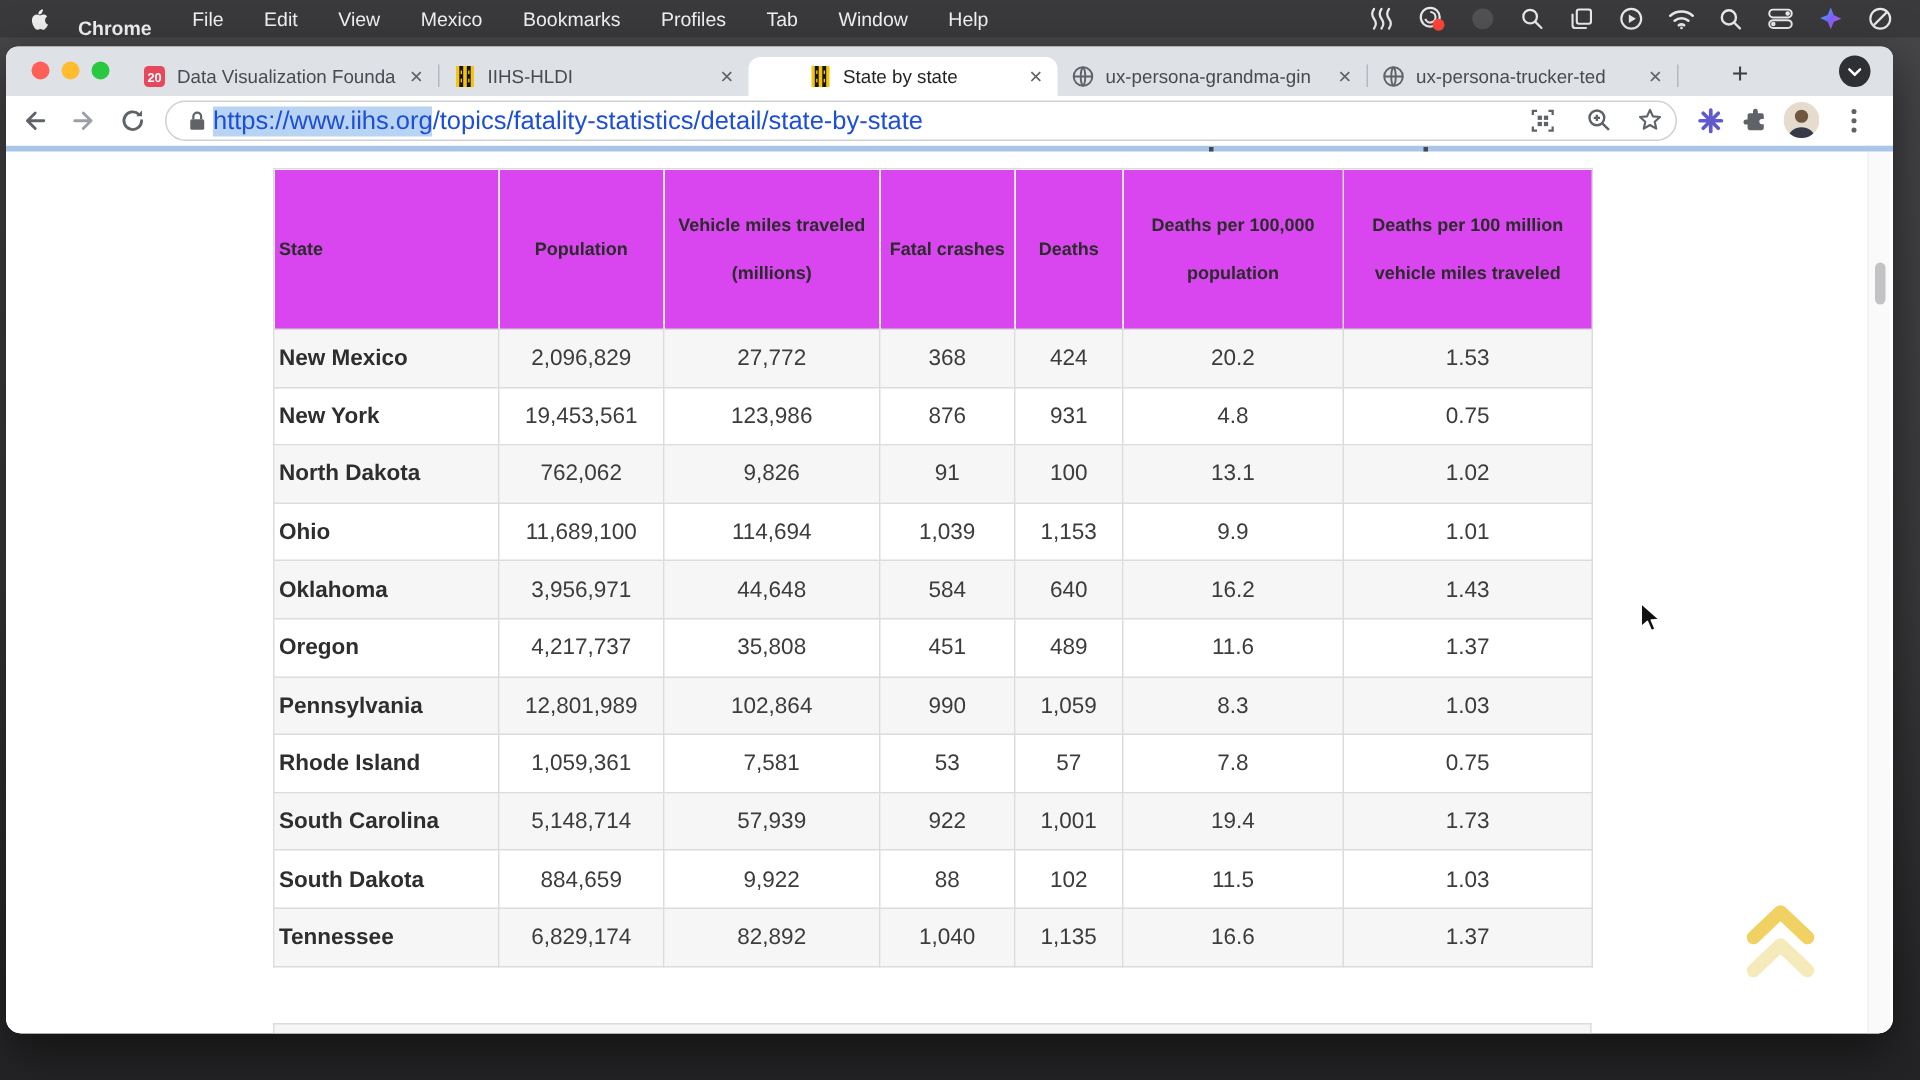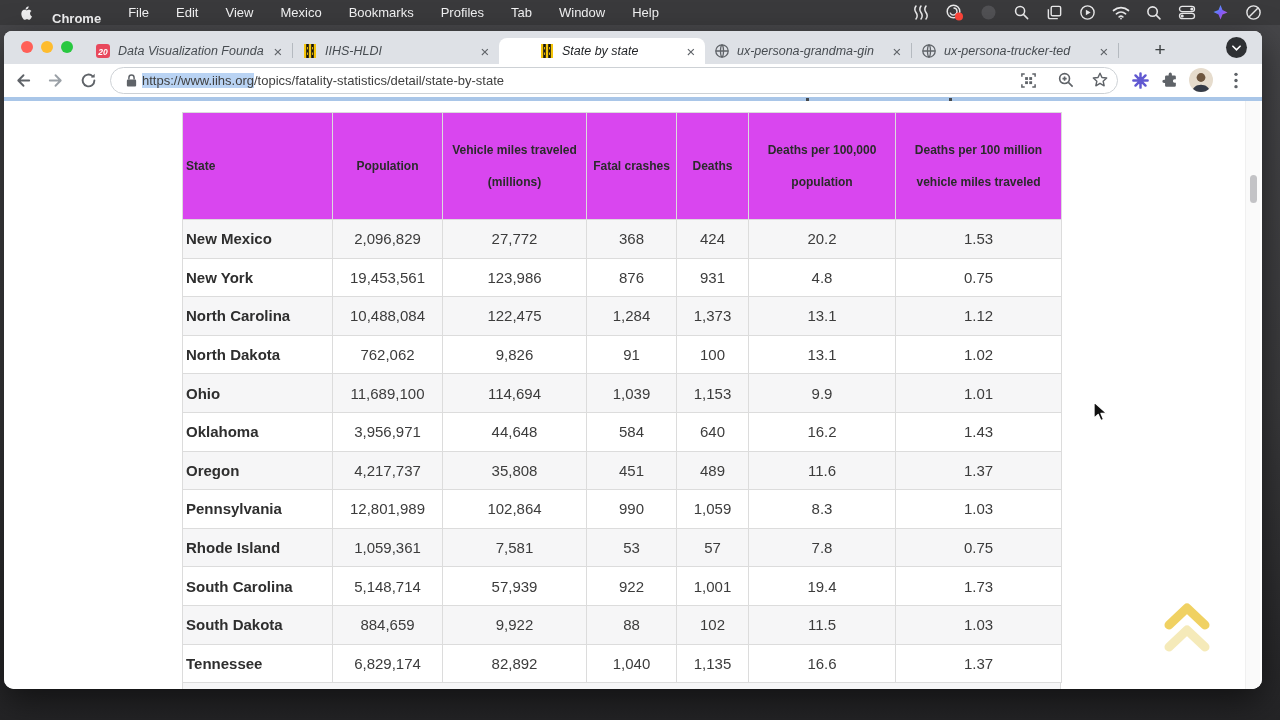--- a/index.html
+++ b/index.html
@@ -17,40 +17,40 @@
   #status-icons{position:absolute;right:18px;top:0;height:25px;display:flex;align-items:center;gap:16px;}
   .status-icon{display:flex;align-items:center;}
 
   
   .window{position:absolute;left:4px;top:31px;width:1258px;height:658px;border-radius:8px 8px 10px 10px;
           overflow:hidden;box-shadow:0 12px 34px rgba(0,0,0,.55);background:#fff;}
   .tabstrip{position:relative;height:33px;background:#dee1e6;}
   .lights{position:absolute;left:17px;top:10px;display:flex;gap:8px;}
   .light{width:12px;height:12px;border-radius:50%;}
   .light.red{background:#ff5f57}.light.yellow{background:#febc2e}.light.green{background:#28c840}
-  #tabs{position:absolute;left:82px;top:7px;height:26px;display:flex;align-items:stretch;font-style:italic;}
+  #tabs{position:absolute;left:82px;top:7px;height:26px;display:flex;align-items:stretch;}
   .tab{width:206px;box-sizing:border-box;display:flex;align-items:center;gap:7px;padding:0 9px;
        font-size:12.5px;color:#474c51;border-radius:8px 8px 0 0;}
   .tab.active{background:#fff;color:#1f2124;padding-left:40px;}
   .tab-title{flex:1;overflow:hidden;white-space:nowrap;}
   .tab-close{font-size:15px;line-height:1;color:#5f6368;padding:0 1px;}
   .tab-sep{width:1px;height:15px;margin-top:5px;background:#9aa0a6;opacity:.6;}
   .fav{width:16px;height:16px;display:flex;}
   .newtab{position:absolute;left:1143px;top:6px;width:26px;height:26px;display:flex;align-items:center;
           justify-content:center;font-size:19px;color:#3c4043;}
   .tabsearch{position:absolute;left:1222px;top:6px;width:21px;height:21px;border-radius:50%;
              background:#2e3033;display:flex;align-items:center;justify-content:center;}
 
   
   .toolbar{position:relative;height:33px;background:#fff;}
   .tbicon{position:absolute;top:6px;width:20px;height:20px;display:flex;align-items:center;justify-content:center;}
   .urlpill{position:absolute;left:106px;top:3px;width:1008px;height:27px;border:1px solid #cdd1d5;
            border-radius:15px;box-sizing:border-box;background:#fff;}
   .urltext{position:absolute;left:138px;top:0;height:33px;display:flex;align-items:center;
-           font-size:13px;color:#404040;white-space:nowrap;}
+           font-size:17px;color:#1d4ed8;white-space:nowrap;}
   .urlsel{background:#b9d3f3;}
 
   
   .viewport{position:relative;height:592px;background:#fff;overflow:hidden;}
   .selstrip{position:absolute;left:0;top:0;width:100%;height:4px;background:#a9c6e8;}
   .seldot{position:absolute;top:1px;width:3px;height:3px;background:#44484c;}
 
   table.iihs{position:absolute;left:178px;top:15px;border-collapse:collapse;table-layout:fixed;
              font-size:15px;color:#3c3c3c;background:#fff;}
   table.iihs th,table.iihs td{border:1px solid #dcdcdc;text-align:center;padding:0 4px;overflow:hidden;}
@@ -374,29 +374,20 @@
             <tr>
               <td class="left state">New York</td>
               <td>19,453,561</td>
               <td>123,986</td>
               <td>876</td>
               <td>931</td>
               <td>4.8</td>
               <td>0.75</td>
             </tr>
             <tr>
-              <td class="left state">North Carolina</td>
-              <td>10,488,084</td>
-              <td>122,475</td>
-              <td>1,284</td>
-              <td>1,373</td>
-              <td>13.1</td>
-              <td>1.12</td>
-            </tr>
-            <tr>
               <td class="left state">North Dakota</td>
               <td>762,062</td>
               <td>9,826</td>
               <td>91</td>
               <td>100</td>
               <td>13.1</td>
               <td>1.02</td>
             </tr>
             <tr>
               <td class="left state">Ohio</td>

